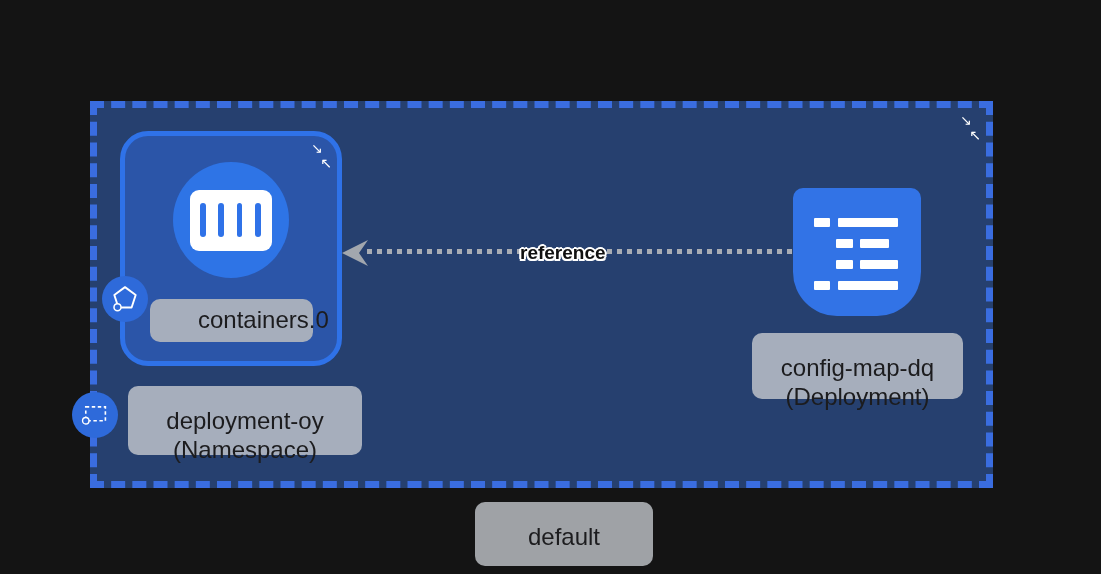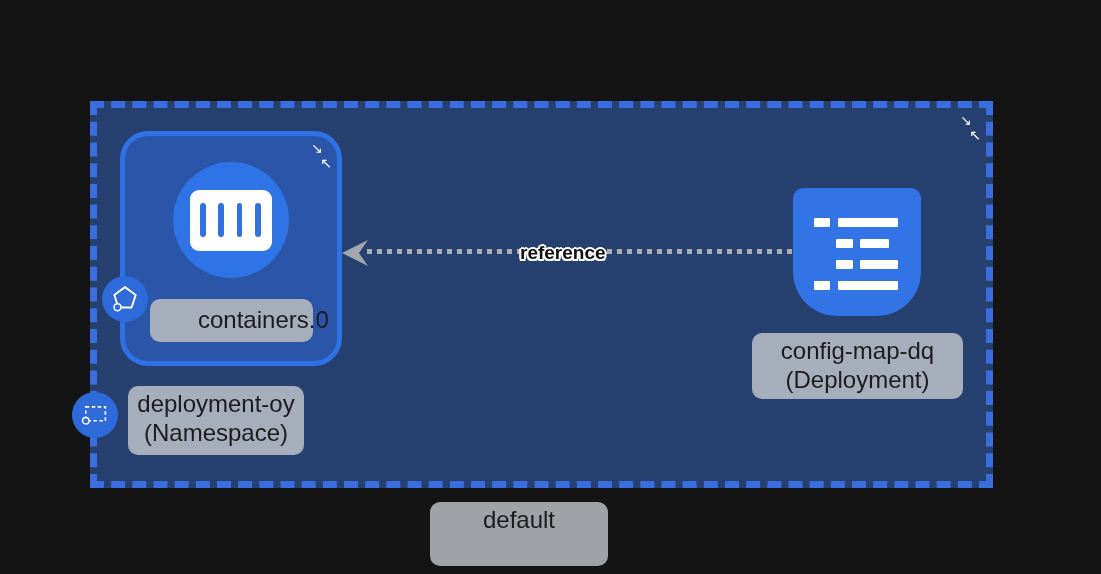--- a/index.html
+++ b/index.html
@@ -54,26 +54,26 @@
   .pod-kind{left:102px;top:276px;}
   .dep-kind{left:72px;top:392px;}
   
   .badge{
     position:absolute;box-sizing:border-box;z-index:5;
     background:var(--badge-bg,#a6aebc);color:var(--badge-text,#1c1c1e);
     border-radius:10px;text-align:center;font-size:24px;
     white-space:nowrap;
   }
   .badge.one{line-height:42px;padding-left:48px;}
-  .badge.two{line-height:29px;padding-top:3px;}
+  .badge.two{line-height:29px;padding-top:20px;}
   .containers-badge{left:150px;top:299px;width:163px;height:43px;}
-  .deployment-badge{left:128px;top:386px;width:176px;height:69px;}
+  .deployment-badge{left:128px;top:386px;width:234px;height:69px;}
   .configmap-badge{left:752px;top:333px;width:211px;height:66px;}
   .namespace-badge{
-    left:430px;top:502px;width:178px;height:64px;
+    left:475px;top:502px;width:178px;height:64px;
     background:var(--badge-neutral,#9fa2a6);
   }
   
   .edge-dots{
     position:absolute;left:367px;top:249px;width:428px;height:5px;z-index:1;
     background:repeating-linear-gradient(to right,var(--edge,#a9adb4) 0 5px,transparent 5px 10px);
   }
   .edge-arrowhead{position:absolute;left:342px;top:239px;z-index:2;}
   .edge-label{
     position:absolute;left:520px;top:242px;width:102px;z-index:3;

